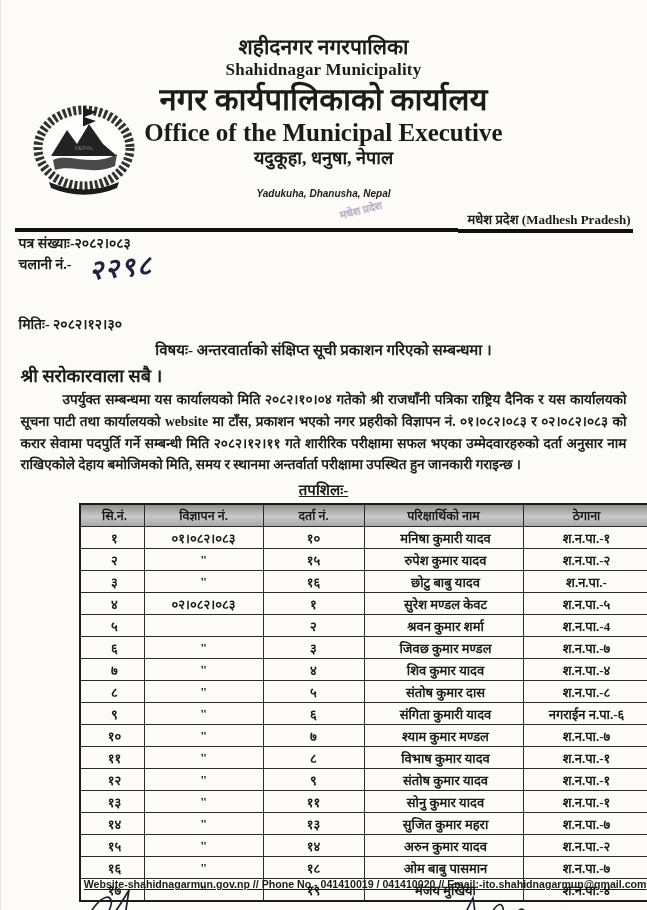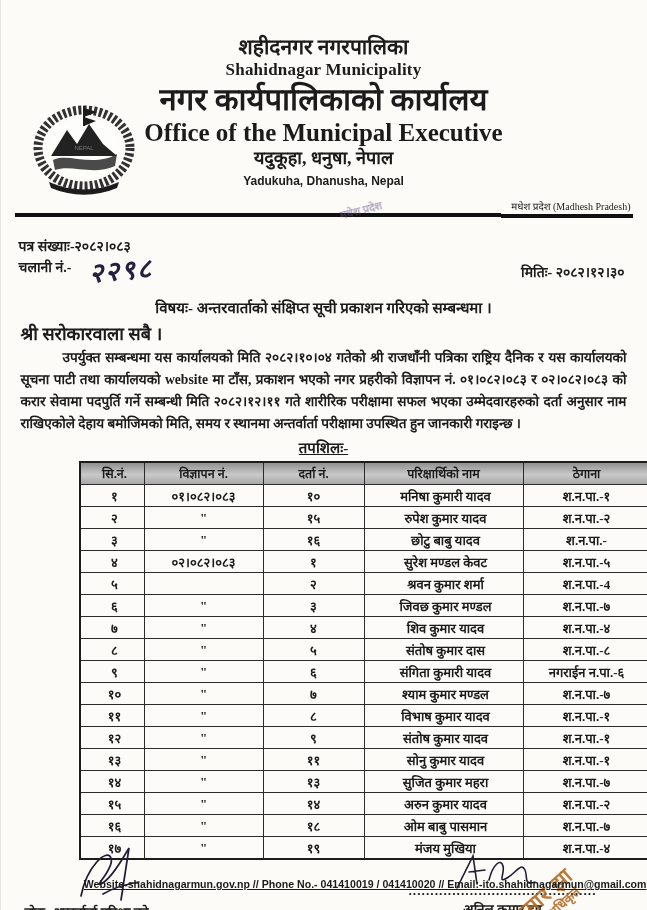--- a/index.html
+++ b/index.html
@@ -9,26 +9,26 @@
     font-family:"Liberation Serif","DejaVu Serif",serif;
   }
   
   .logo{position:absolute;left:26px;top:86px;width:114px;height:116px;}
   .hdr{text-align:center;padding-top:36px;line-height:1.12;}
   .hdr .np1{font-size:21px;font-weight:bold;}
   .hdr .en1{font-size:17px;font-weight:bold;letter-spacing:.2px;}
   .hdr .np2{font-size:31px;font-weight:bold;margin-top:4px;}
   .hdr .en2{font-size:25px;font-weight:bold;margin-top:2px;}
   .hdr .np3{font-size:18px;font-weight:bold;margin-top:1px;}
-  .hdr .en3{font-size:12px;font-weight:bold;font-family:"Liberation Sans",sans-serif;margin-top:7px;}
+  .hdr .en3{font-size:10px;font-weight:bold;font-family:"Liberation Sans",sans-serif;margin-top:20px;font-style:italic;}
   .rule-row{display:flex;align-items:flex-end;margin:10px 14px 0 14px;}
   .rule-row .rule{flex:1;border-bottom:4px solid #101010;margin-bottom:1px;}
-  .rule-row .province{font-weight:normal;font-size:10px;white-space:nowrap;border-bottom:4px solid #101010;padding:0 2px 1px 10px;}
-  
-  .meta{display:flex;justify-content:space-between;margin:18px 22px 0 18px;font-size:14px;font-weight:bold;}
+  .rule-row .province{font-weight:bold;font-size:13px;white-space:nowrap;border-bottom:4px solid #101010;padding:0 2px 1px 10px;}
+  
+  .meta{display:flex;justify-content:space-between;margin:0 22px 0 18px;font-size:14px;font-weight:bold;flex-direction:column;}
   .meta-left{line-height:1.5;}
   .chalani-row{display:flex;align-items:flex-start;gap:16px;}
   .handwritten-no{
     font-size:27px;font-style:italic;font-weight:bold;color:#24203f;
     transform:rotate(-5deg);display:inline-block;margin:-6px 0 0 2px;letter-spacing:2px;
   }
   .meta-right{font-size:14px;font-weight:bold;margin-top:26px;white-space:nowrap;}
   .faint-stamp{
     position:absolute;left:300px;top:204px;width:120px;text-align:center;
     color:rgba(105,84,138,.5);font-size:11px;font-weight:bold;transform:rotate(-14deg);

